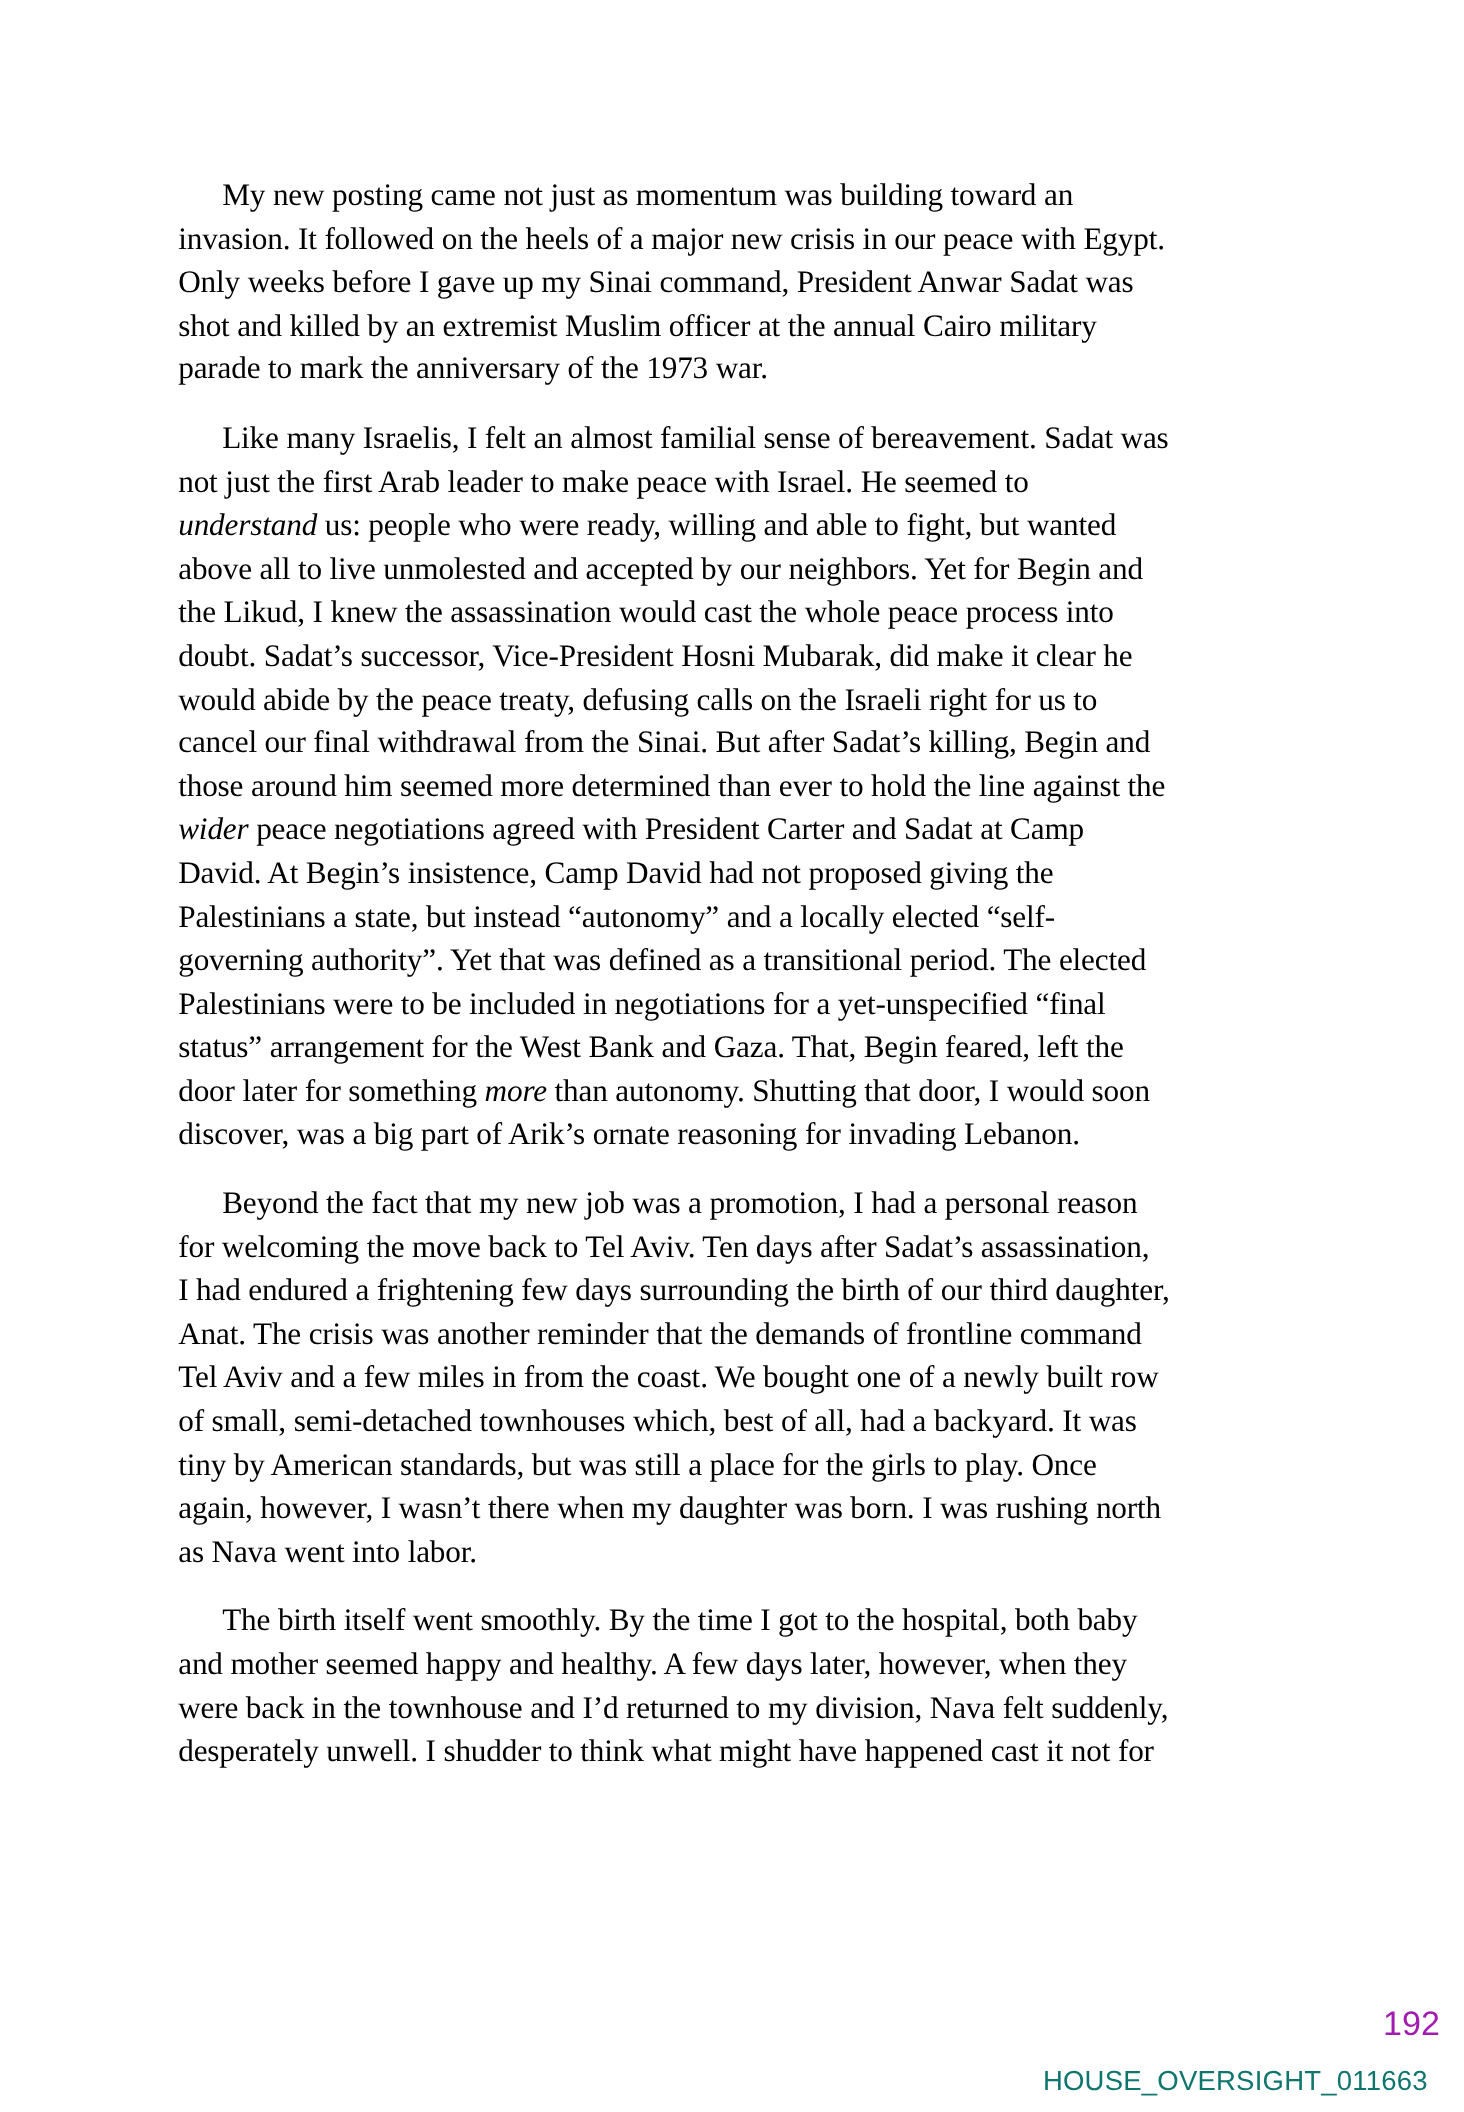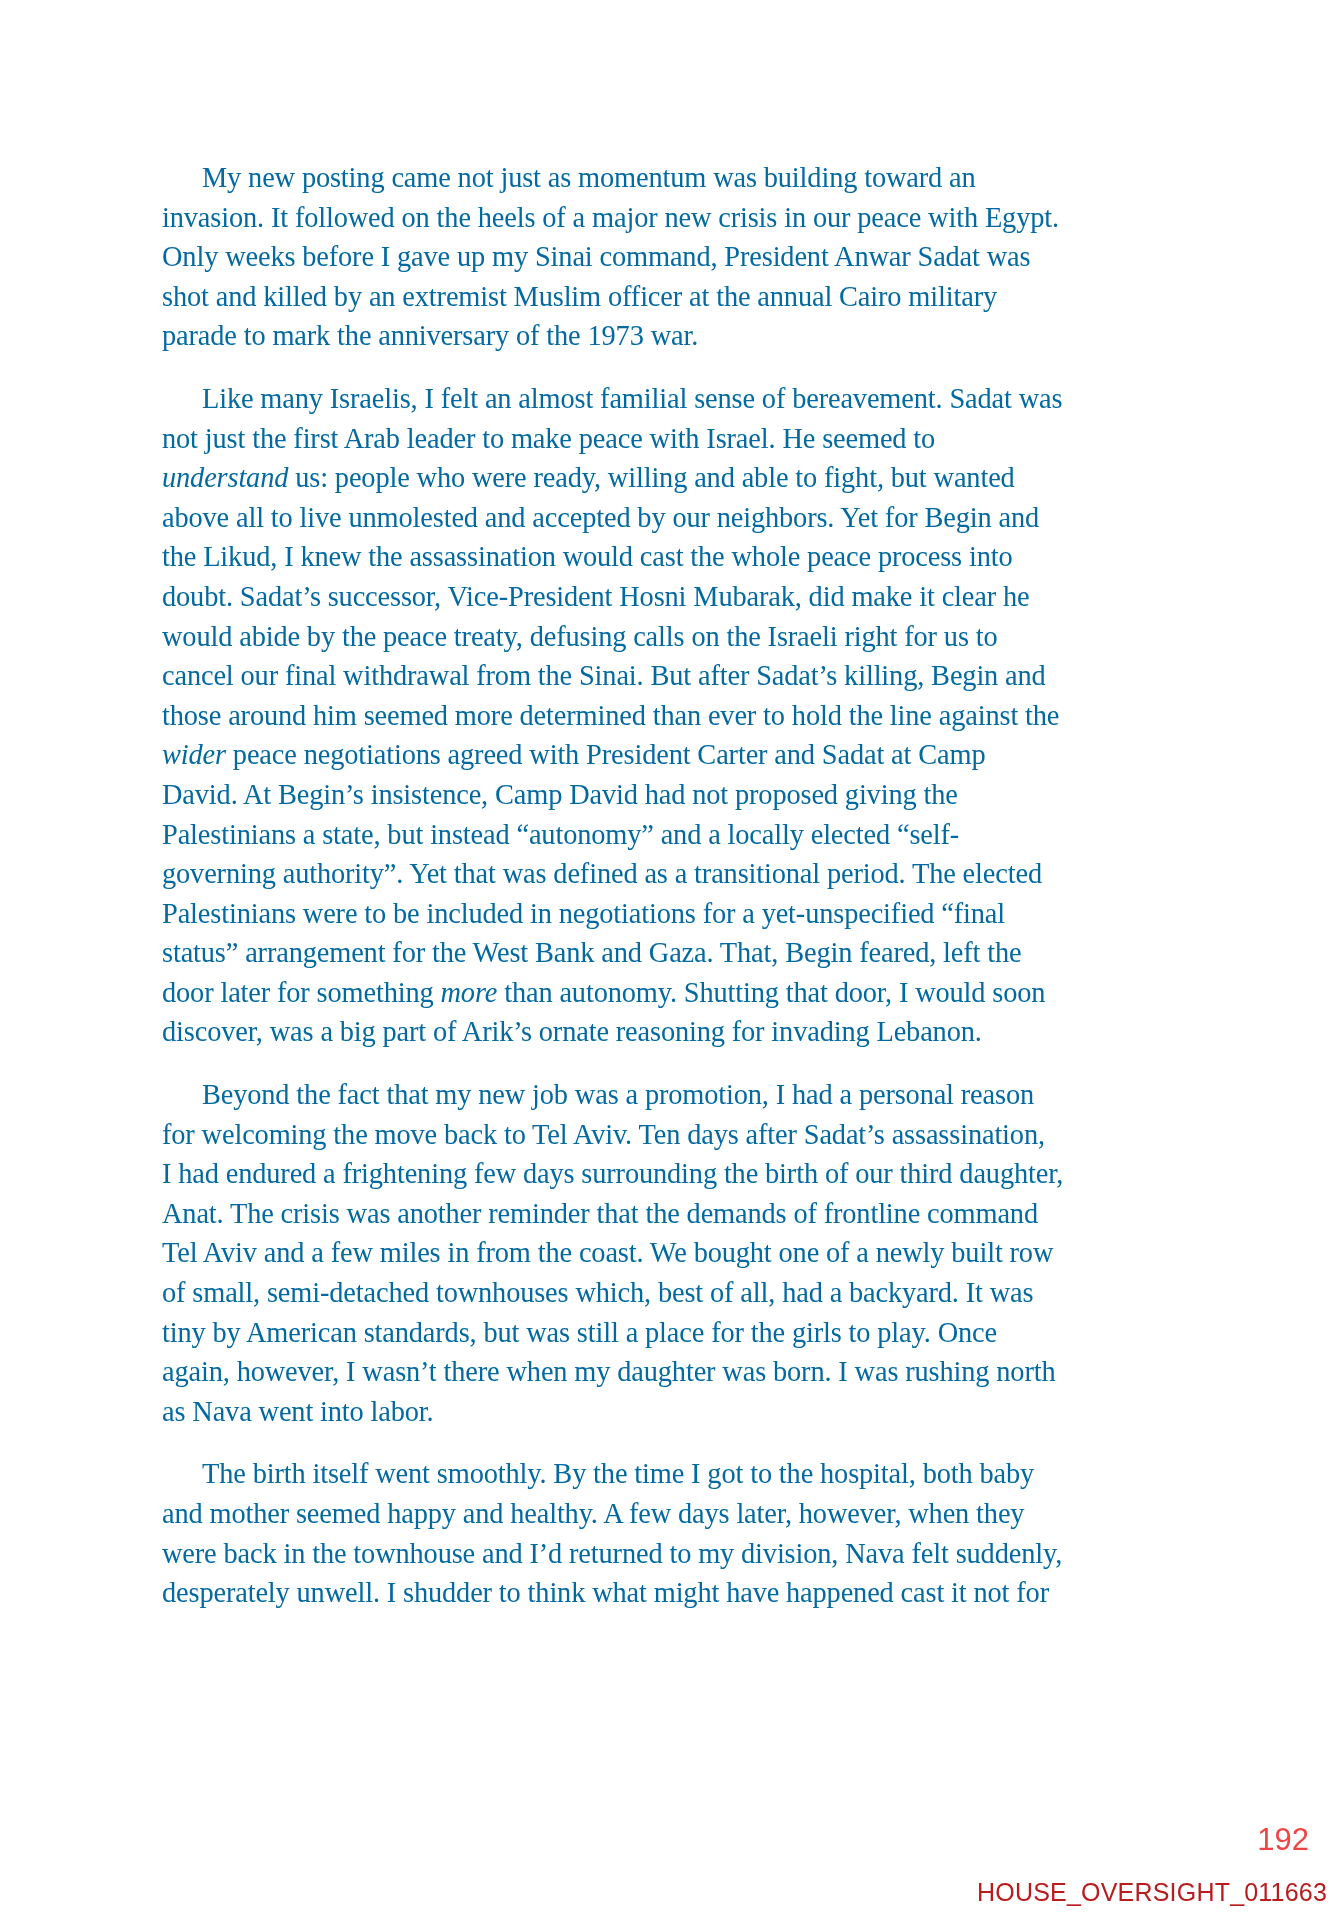--- a/index.html
+++ b/index.html
@@ -1,35 +1,35 @@
 <!DOCTYPE html>
 <html><head>
 <meta charset="utf-8">
 <style>
   html, body { margin: 0; padding: 0; background: #ffffff; }
   body { width: 1331px; height: 1920px; position: relative; overflow: hidden; }
   .page { position: absolute; left: 0; top: 0; width: 1331px; height: 1920px; background: #ffffff; }
   .body-text {
     position: absolute; left: 162px; top: 158px; width: 1140px;
     font-family: "Liberation Serif", "DejaVu Serif", serif;
-    font-size: 28.4px; color: #0369a1; letter-spacing: -0.15px;
+    font-size: 28.4px; color: #000000; letter-spacing: -0.15px;
   }
   .para { margin: 0 0 23px 0; }
   .line { display: block; height: 39.6px; line-height: 39.6px; white-space: nowrap; }
   .line.first { padding-left: 40px; }
   .line em { }
   .page-number {
     position: absolute; right: 22px; top: 1822px;
     font-family: "Liberation Sans", "DejaVu Sans", sans-serif;
-    font-size: 31px; color: #ef4444;
+    font-size: 31px; color: #a21caf;
   }
   .bates {
-    position: absolute; right: 4px; top: 1878px;
+    position: absolute; right: 33px; top: 1878px;
     font-family: "Liberation Sans", "DejaVu Sans", sans-serif;
-    font-size: 25px; color: #b91c1c; letter-spacing: 0.2px;
+    font-size: 25px; color: #0f766e; letter-spacing: 0.2px;
   }
 </style>
 </head>
 <body>
 
 <div class="page">
   <div class="body-text" id="body-text">
       <div class="para">
         <span class="line first"><span>My new posting came not just as momentum was building toward an</span></span>
         <span class="line"><span>invasion. It followed on the heels of a major new crisis in our peace with Egypt.</span></span>

